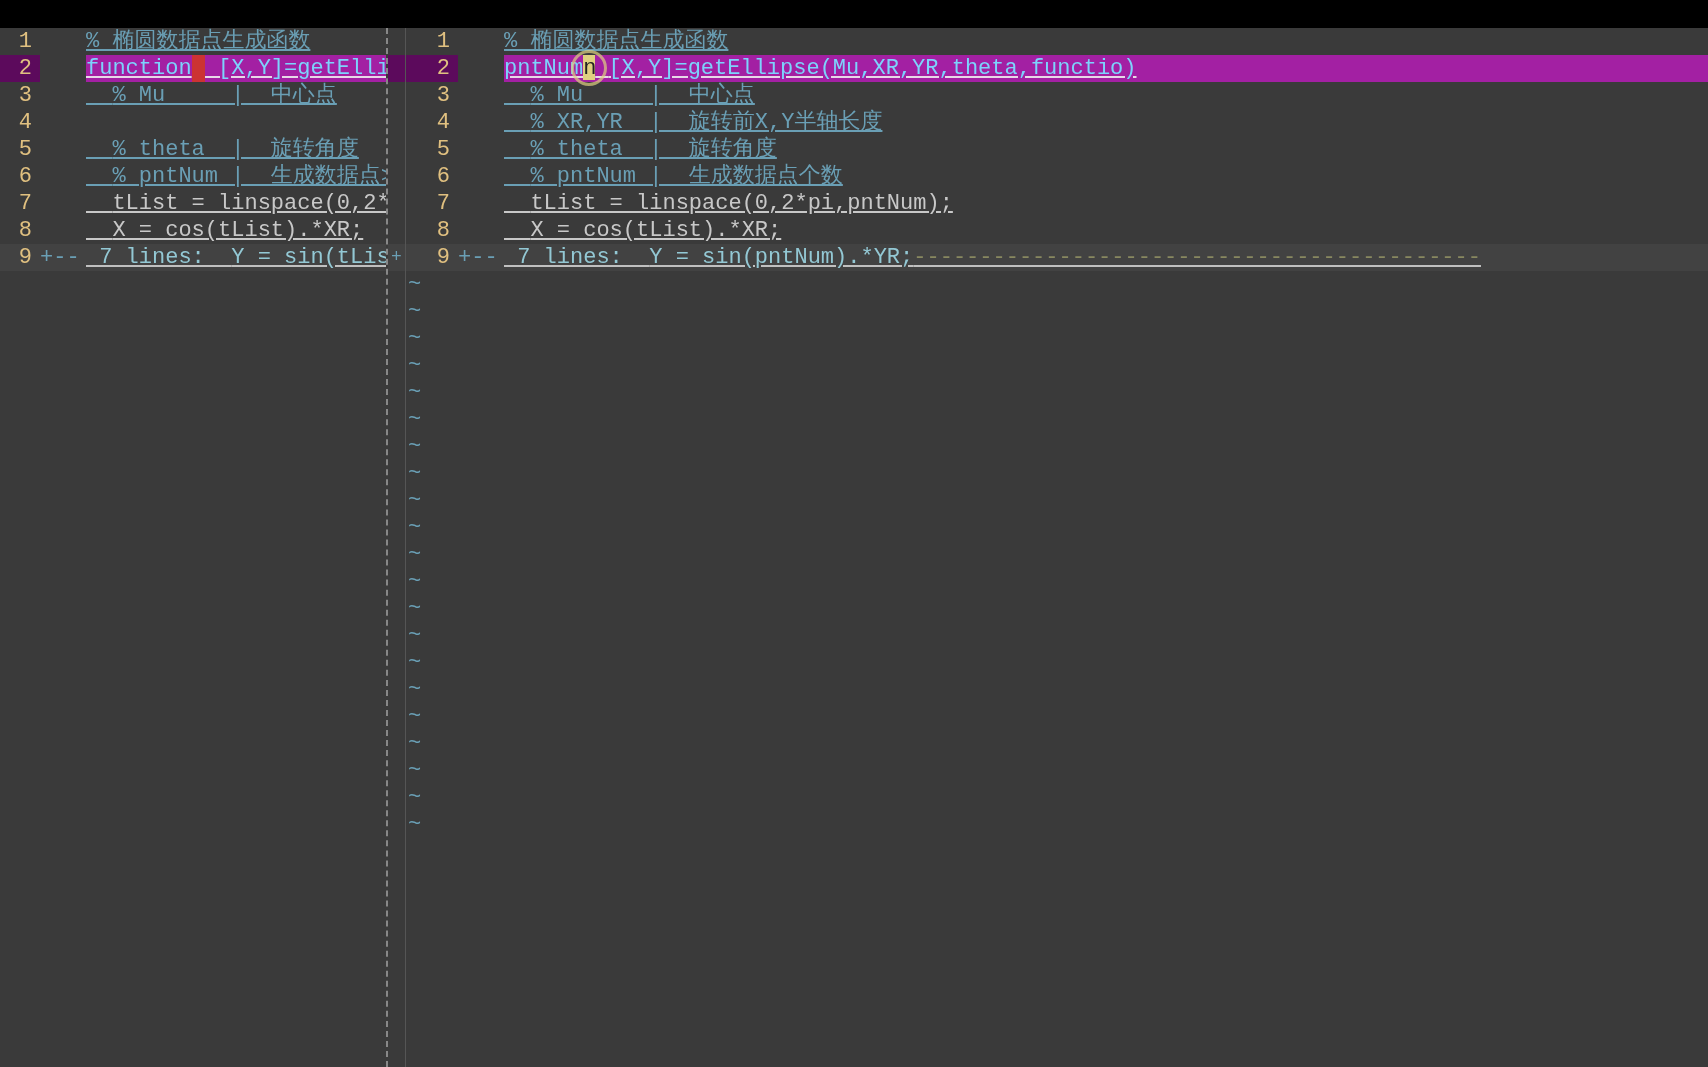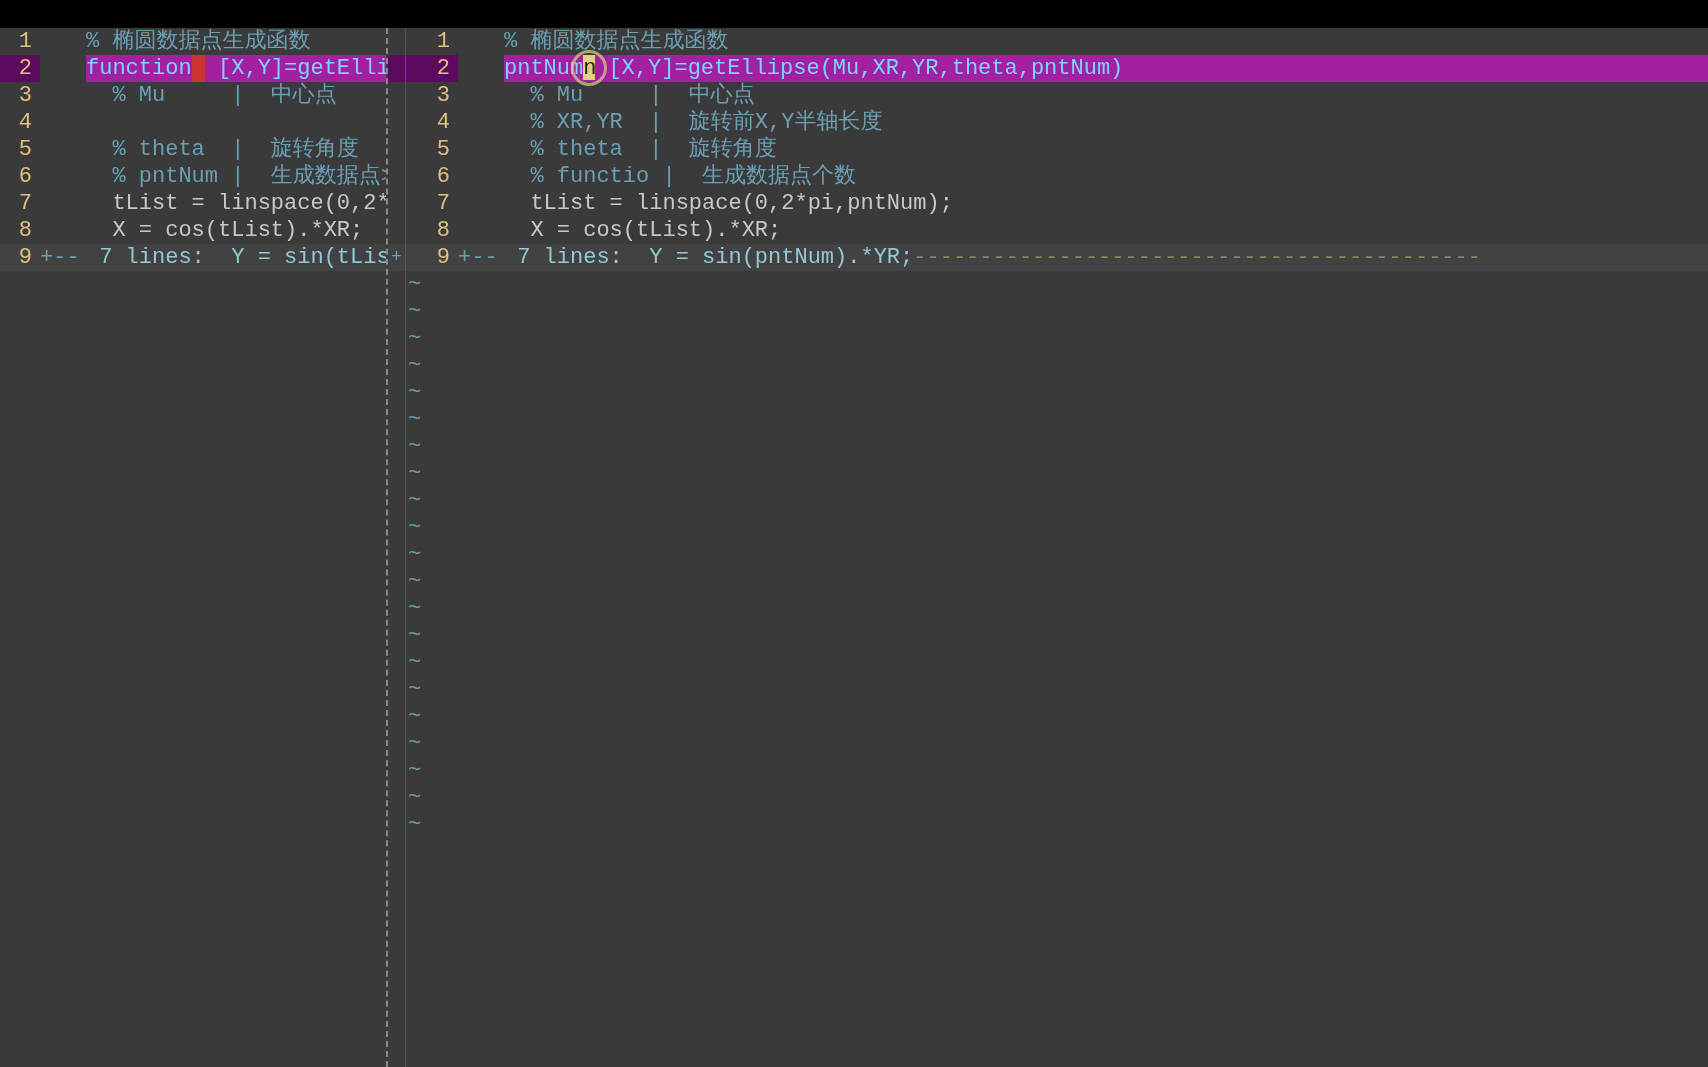--- a/index.html
+++ b/index.html
@@ -72,20 +72,21 @@
       width: 52px;
     }
     .fold-col {
       width: 46px;
       color: #6a9fb5;
       flex-shrink: 0;
     }
     .content {
       flex: 1;
       white-space: pre;
+      text-decoration: underline;
     }
     .comment {
       color: #6a9fb5;
     }
     .cursor-line {
       background: #5c0a5c;
     }
     .cursor-line .content {
       background: #a320a3;
     }
@@ -202,41 +203,41 @@
 
   <div class="pane-right">
     <div class="line">
       <div class="gutter gutter-right">1</div>
       <div class="fold-col"></div>
       <div class="content comment">% 椭圆数据点生成函数</div>
     </div>
     <div class="line cursor-line">
       <div class="gutter gutter-right">2</div>
       <div class="fold-col" style="background:#3a3a3a"></div>
-      <div class="content" style="color:#e8d8e8"><span class="pink-glow">pntNum</span><span class="cursor-block"><span class="cursor-ring"></span><span style="color:#222">n</span></span><span class="pink-glow">&nbsp;</span><span class="pink-glow">[X,Y]=getEllipse(Mu,XR,YR,theta,pntNum)</span></div>
+      <div class="content" style="color:#e8d8e8"><span class="pink-glow">pntNum</span><span class="cursor-block"><span class="cursor-ring"></span><span style="color:#222">n</span></span><span class="pink-glow">&nbsp;</span><span class="pink-glow">[X,Y]=getEllipse(Mu,XR,YR,theta,functio)</span></div>
     </div>
     <div class="line">
       <div class="gutter gutter-right">3</div>
       <div class="fold-col"></div>
       <div class="content comment">  <span>% Mu     |  中心点</span></div>
     </div>
     <div class="line">
       <div class="gutter gutter-right">4</div>
       <div class="fold-col"></div>
       <div class="content comment">  <span>% XR,YR  |  旋转前X,Y半轴长度</span></div>
     </div>
     <div class="line">
       <div class="gutter gutter-right">5</div>
       <div class="fold-col"></div>
       <div class="content comment">  <span>% theta  |  旋转角度</span></div>
     </div>
     <div class="line">
       <div class="gutter gutter-right">6</div>
       <div class="fold-col"></div>
-      <div class="content comment">  <span>% functio |  生成数据点个数</span></div>
+      <div class="content comment">  <span>% pntNum |  生成数据点个数</span></div>
     </div>
     <div class="line">
       <div class="gutter gutter-right">7</div>
       <div class="fold-col"></div>
       <div class="content identifier">  <span>tList = linspace(0,2*pi,pntNum);</span></div>
     </div>
     <div class="line">
       <div class="gutter gutter-right">8</div>
       <div class="fold-col"></div>
       <div class="content identifier">  <span>X = cos(tList).*XR;</span></div>

